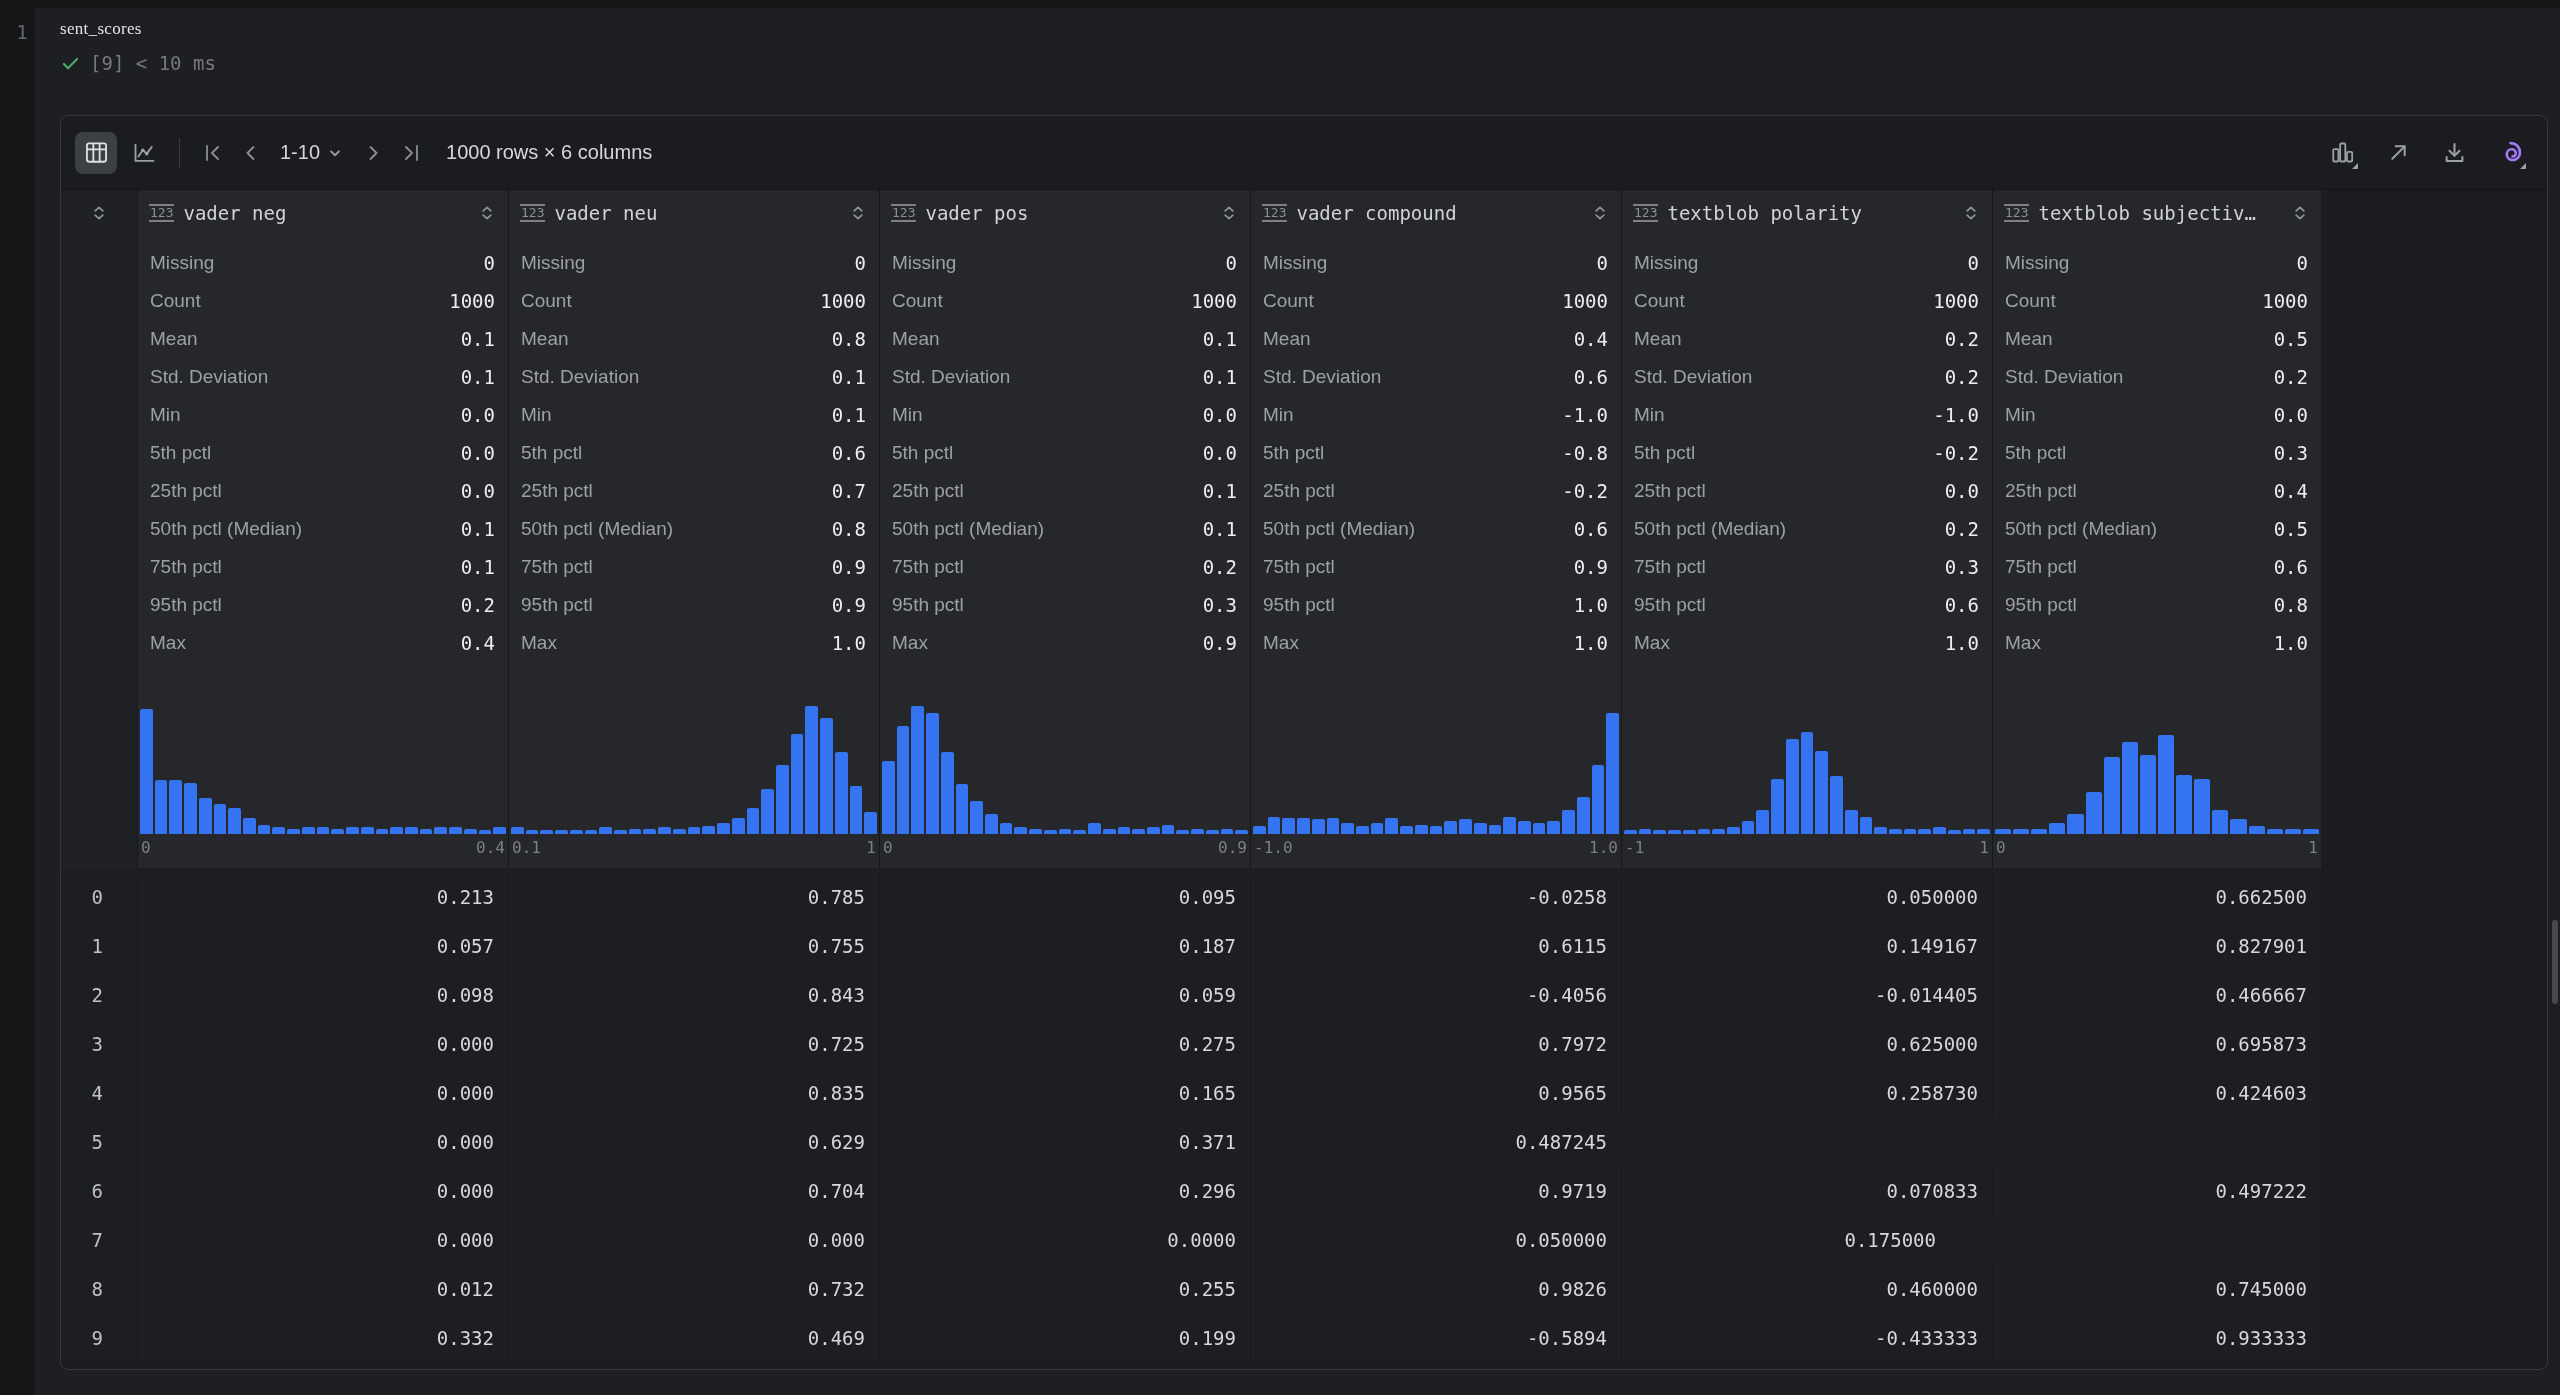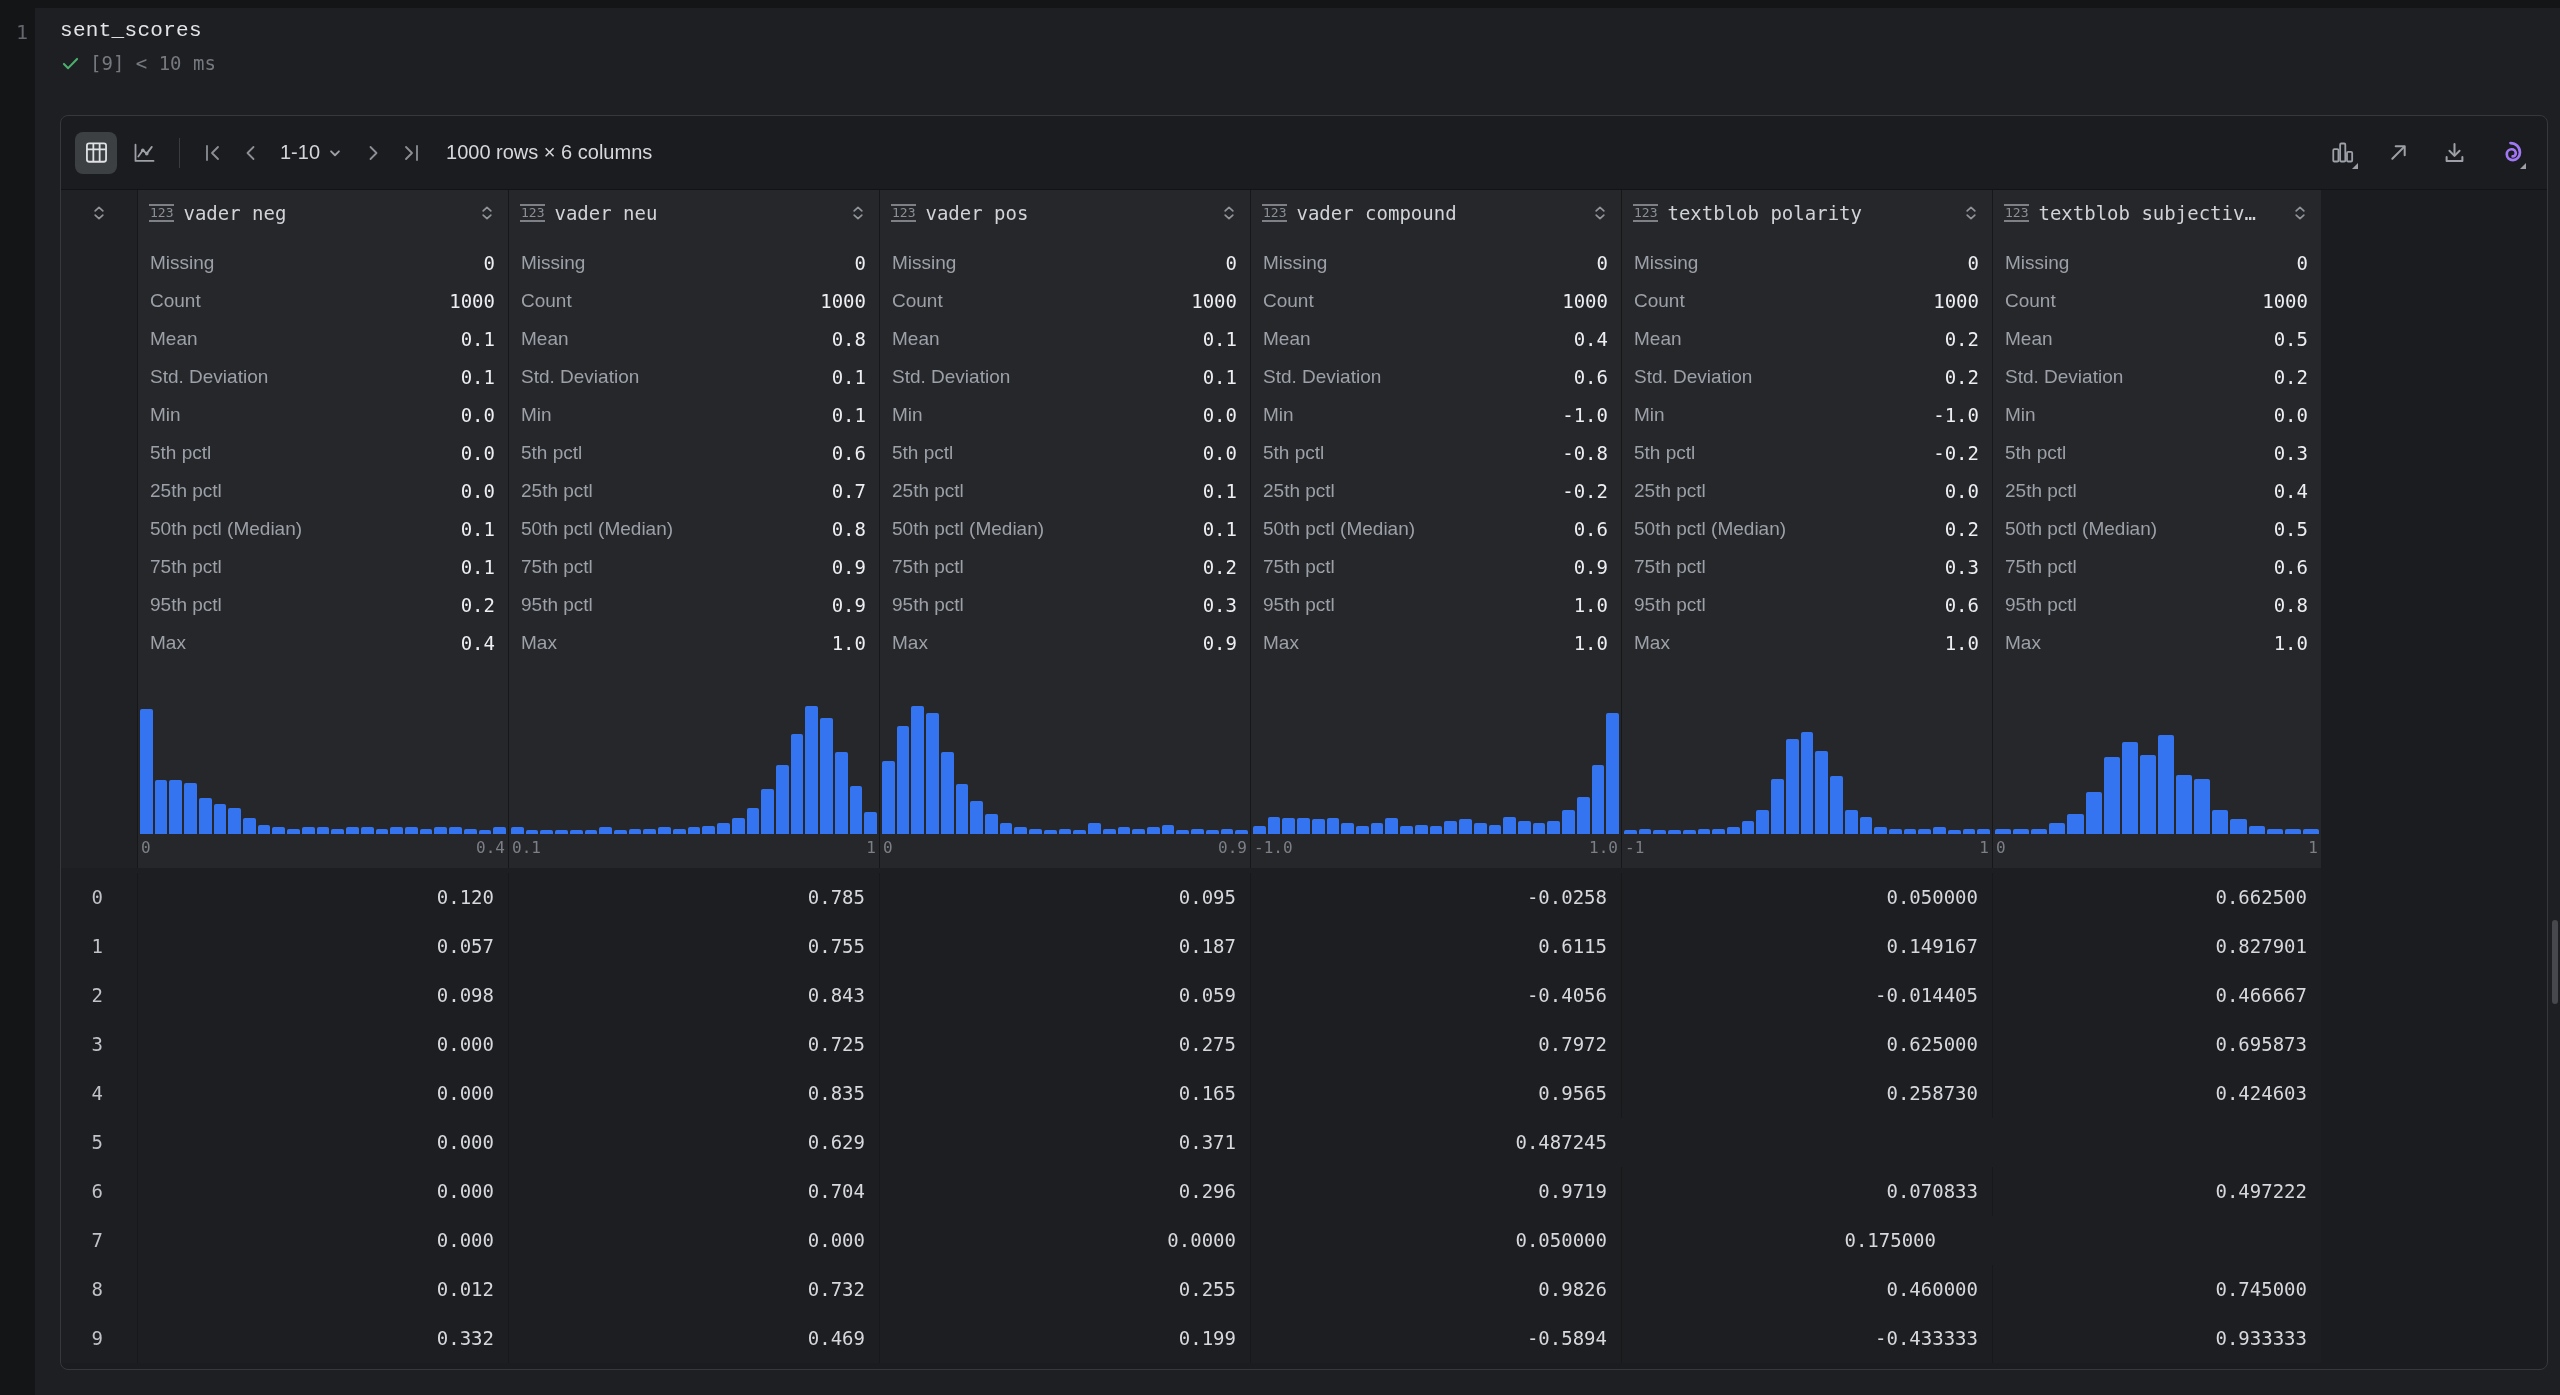--- a/index.html
+++ b/index.html
@@ -4,22 +4,22 @@
 <style>
   * { margin:0; padding:0; box-sizing:border-box; }
   html,body { width:2560px; height:1395px; overflow:hidden; background:#141517;
     font-family:"Liberation Sans", sans-serif; }
   .screen { position:relative; width:2560px; height:1395px; }
 
   .content { position:absolute; left:35px; top:8px; right:0; bottom:0; background:#1e1f22; }
   .lineno { position:absolute; left:6px; top:20px; width:22px; text-align:right;
     color:#63666d; font-family:"DejaVu Sans Mono", monospace; font-size:20px; }
 
-  .code-line { position:absolute; left:25px; top:11px; font-family:Liberation Mono, monospace;
-    font-size:21px; color:#e2e4e9; letter-spacing:.3px; }
+  .code-line { position:absolute; left:25px; top:11px; font-family:Liberation Serif, serif;
+    font-size:17px; color:#e2e4e9; letter-spacing:.3px; }
   .status-line { position:absolute; left:25px; top:44px; display:flex; align-items:center; gap:9px;
     font-family:"DejaVu Sans Mono", monospace; font-size:19px; color:#75797f; }
   .status-line svg { width:21px; height:21px; }
 
   .panel { position:absolute; left:25px; top:107px; width:2488px; height:1255px;
     background:#1b1c1f; border:1px solid #36383c; border-radius:8px; overflow:hidden; }
 
   
   .toolbar { height:74px; display:flex; align-items:center; padding:0 16px 0 14px;
     border-bottom:1px solid #121315; }
@@ -704,21 +704,21 @@
                 <div class="axis">
                   <span>0</span>
                   <span>1</span>
                 </div>
               </div>
             </div>
           </div>
         <div class="data-block" id="data-section">
             <div class="trow drow">
               <div class="cell rownum" style="width:76px">0</div>
-              <div class="cell col dcell" style="width:371px">0.120</div>
+              <div class="cell col dcell" style="width:371px">0.213</div>
               <div class="cell col dcell" style="width:371px">0.785</div>
               <div class="cell col dcell" style="width:371px">0.095</div>
               <div class="cell col dcell" style="width:371px">-0.0258</div>
               <div class="cell col dcell" style="width:371px">0.050000</div>
               <div class="cell col dcell" style="width:329px">0.662500</div>
             </div>
             <div class="trow drow">
               <div class="cell rownum" style="width:76px">1</div>
               <div class="cell col dcell" style="width:371px">0.057</div>
               <div class="cell col dcell" style="width:371px">0.755</div>

